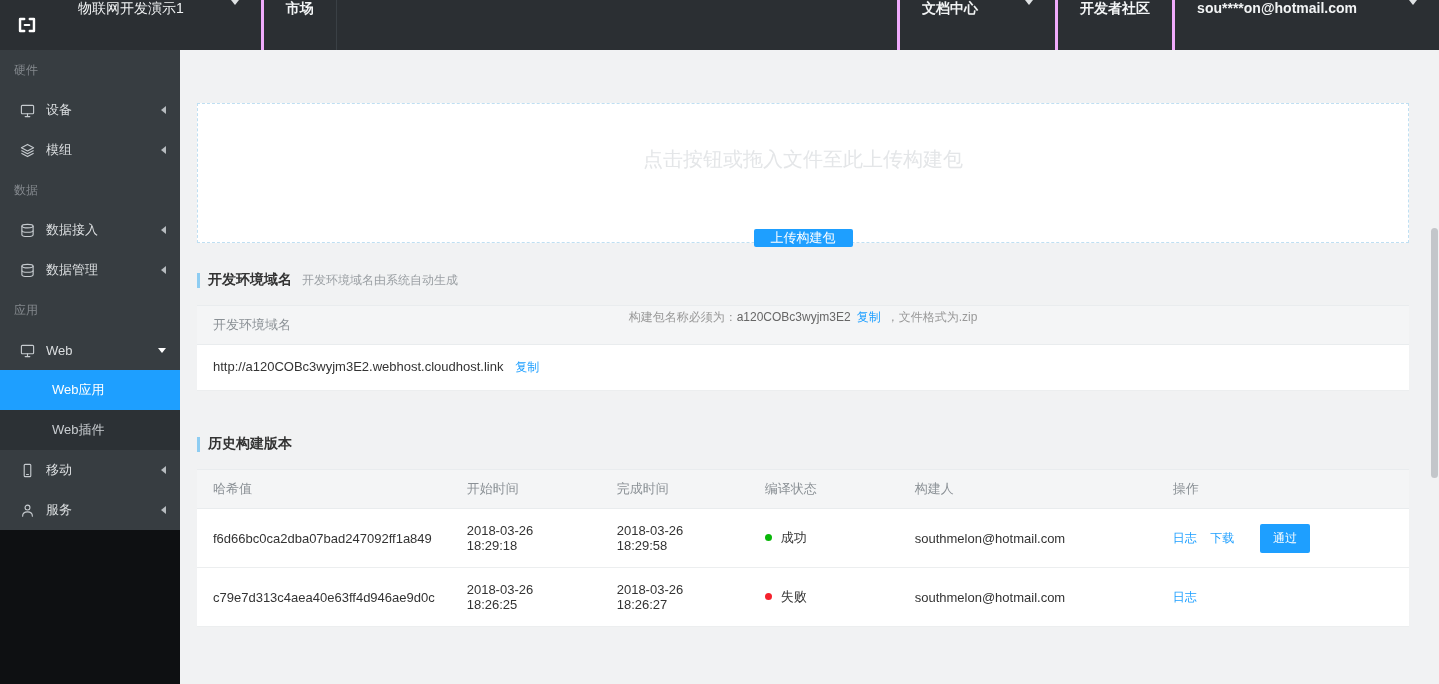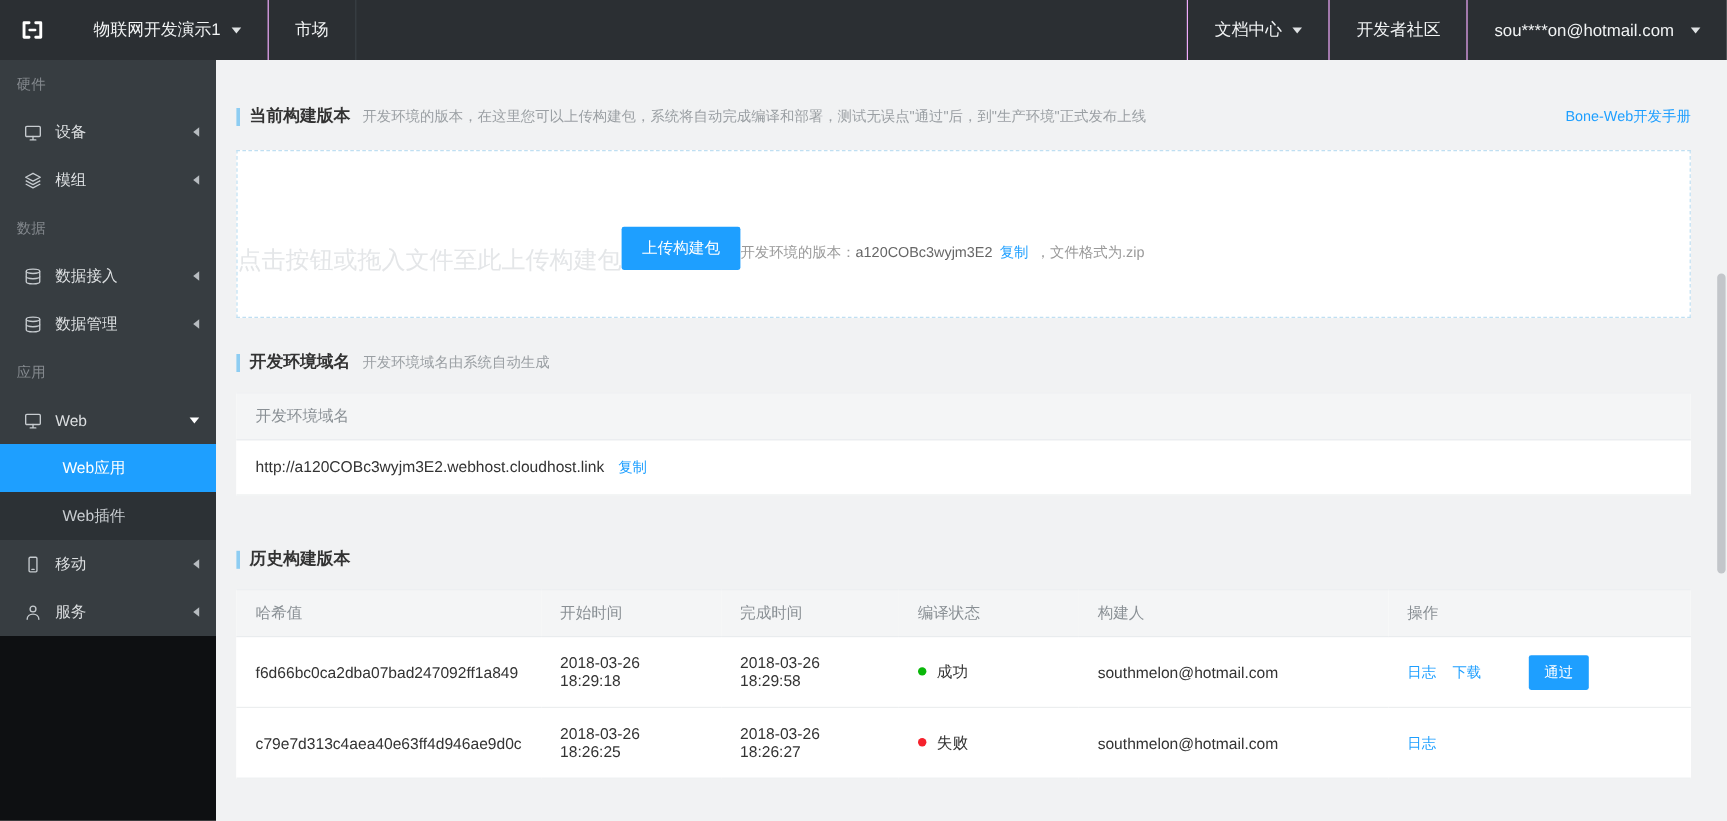--- a/index.html
+++ b/index.html
@@ -12,24 +12,24 @@
   a { text-decoration:none; cursor:pointer; }
 
   
   .navbar {
     position:absolute; top:0; left:0; width:1439px; height:50px;
     background:#2b2f33; display:flex; justify-content:space-between; z-index:20;
   }
   .nav-left,.nav-right { display:flex; align-items:stretch; }
   .logo-box { display:flex; align-items:center; padding:0 16px 0 14px; cursor:pointer; }
   .nav-item {
-    display:flex; align-items:center; padding:0 22px; color:#f2f4f5;
-    font-size:14px; cursor:pointer; white-space:nowrap;
-  }
-  .nav-item.bl { border-left:1px solid #f0abfc; }
+    display:flex; padding:0 22px; color:#f2f4f5;
+    font-size:14px; cursor:pointer; white-space:nowrap;gap:38px;
+  }
+  .nav-item.bl { border-left:3px solid #f0abfc;font-weight:bold; }
   .nav-item.br { border-right:1px solid #3a4045; }
   .caret-down {
     width:0; height:0; margin-left:9px;
     border-left:4px solid transparent; border-right:4px solid transparent;
     border-top:5px solid #dfe2e4;
   }
 
   
   .sidebar {
     position:absolute; top:50px; left:0; width:180px; height:634px;
@@ -68,22 +68,23 @@
     padding:36px 30px 0 17px; overflow:hidden; background:#f1f2f3;
   }
   .sec-head { display:flex; align-items:center; height:22px; }
   .accent-bar { width:3px; height:15px; background:#8ecdf2; flex:0 0 3px; }
   .sec-title { font-size:14px; font-weight:bold; color:#333; margin-left:8px; }
   .sec-desc { font-size:12px; color:#9a9fa3; margin-left:10px; }
   .sec-link { margin-left:auto; color:#1e9fff; font-size:12px; }
 
   .upload-box {
     margin-top:17px; height:140px; background:#fff;
-    border:1px dashed #bfdff2; display:flex; flex-direction:row; align-items:center;
+    border:1px dashed #bfdff2; display:flex; flex-direction:column; align-items:center;
     cursor:pointer;
+    gap:32px;
   }
   .upload-hint { margin-top:42px; font-size:20px; color:#e4e6e8; }
   .btn-primary {
     margin-top:24px; height:36px; padding:0 17px; background:#1e9fff; color:#fff;
     border:none; border-radius:2px; font-size:13px; cursor:pointer;
     font-family:Liberation Serif, serif;
   }
   .upload-note { margin-top:30px; font-size:12px; color:#999; }
   .upload-note .pkg { color:#666; }
   .upload-note .link { color:#1e9fff; margin:0 6px; }
@@ -100,21 +101,21 @@
   td {
     font-size:13px; color:#333; padding:14px 16px;
     border-bottom:1px solid #eceeef; background:#fff;
   }
   .link-blue { color:#1e9fff; font-size:12px; margin-right:10px; }
   .dot { display:inline-block; width:7px; height:7px; border-radius:50%; margin-right:9px; vertical-align:1px; }
   .dot-ok { background:#09b709; }
   .dot-fail { background:#f5222d; }
   .btn-pass {
     display:inline-block; background:#1e9fff; color:#fff; font-size:12px;
-    padding:6px 13px; border:none; border-radius:2px; cursor:pointer; margin-left:26px;
+    padding:6px 13px; border:none; border-radius:2px; cursor:pointer; margin-left:12px;
     font-family:inherit;
   }
   .mono { font-size:13px; }
 
   
   .scroll-track { position:absolute; right:0; top:50px; width:9px; height:634px; z-index:30; }
   .scroll-thumb {
     position:absolute; right:1px; top:178px; width:7px; height:250px;
     background:#c3c6ca; border-radius:4px; cursor:pointer;
   }
@@ -250,32 +251,26 @@
       </span>
       <span>服务</span>
       <span class="tri-left"></span>
     </div>
 
   </nav>
 </aside>
 
 <main class="content">
 
-  <div class="sec-head">
-    <span class="accent-bar"></span>
-    <span class="sec-title">当前构建版本</span>
-    <span class="sec-desc">开发环境的版本，在这里您可以上传构建包，系统将自动完成编译和部署，测试无误点"通过"后，到"生产环境"正式发布上线</span>
-    <a class="sec-link">Bone-Web开发手册</a>
-  </div>
 
   <div class="upload-box">
     <div class="upload-hint">点击按钮或拖入文件至此上传构建包</div>
     <button class="btn-primary">上传构建包</button>
     <div class="upload-note">
-      <span>开发环境的版本：</span><span class="pkg">a120COBc3wyjm3E2</span><a class="link">复制</a><span>，文件格式为.zip</span>
+      <span>构建包名称必须为：</span><span class="pkg">a120COBc3wyjm3E2</span><a class="link">复制</a><span>，文件格式为.zip</span>
     </div>
   </div>
 
   <div class="sec-head sec-gap1">
     <span class="accent-bar"></span>
     <span class="sec-title">开发环境域名</span>
     <span class="sec-desc">开发环境域名由系统自动生成</span>
   </div>
 
   <table>

